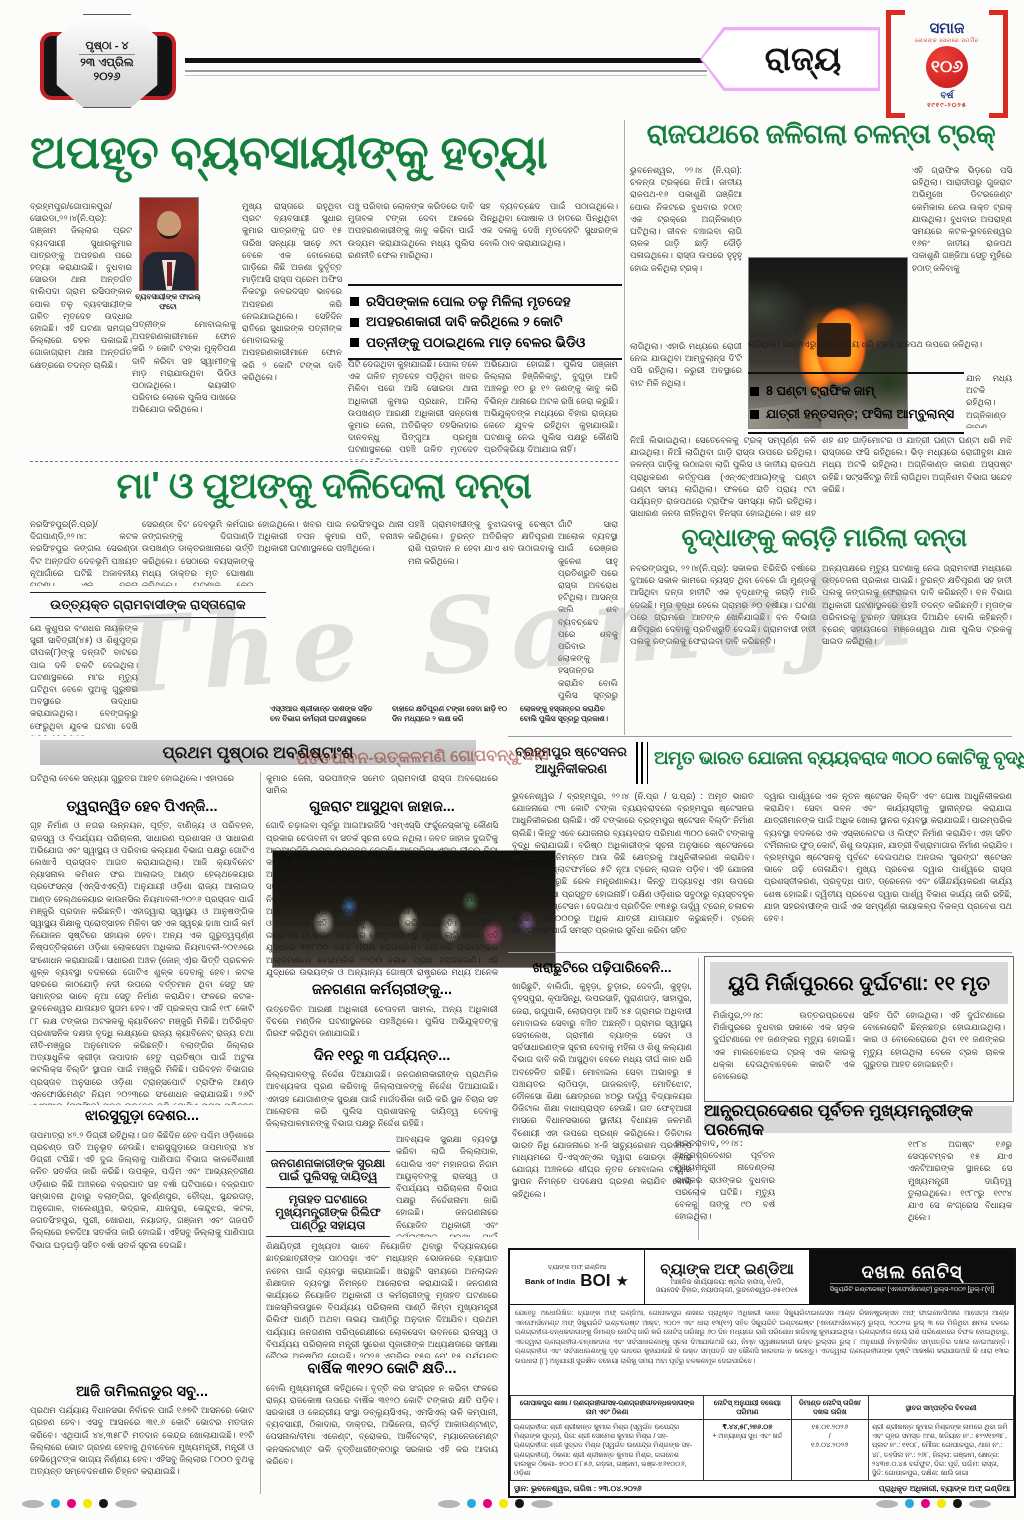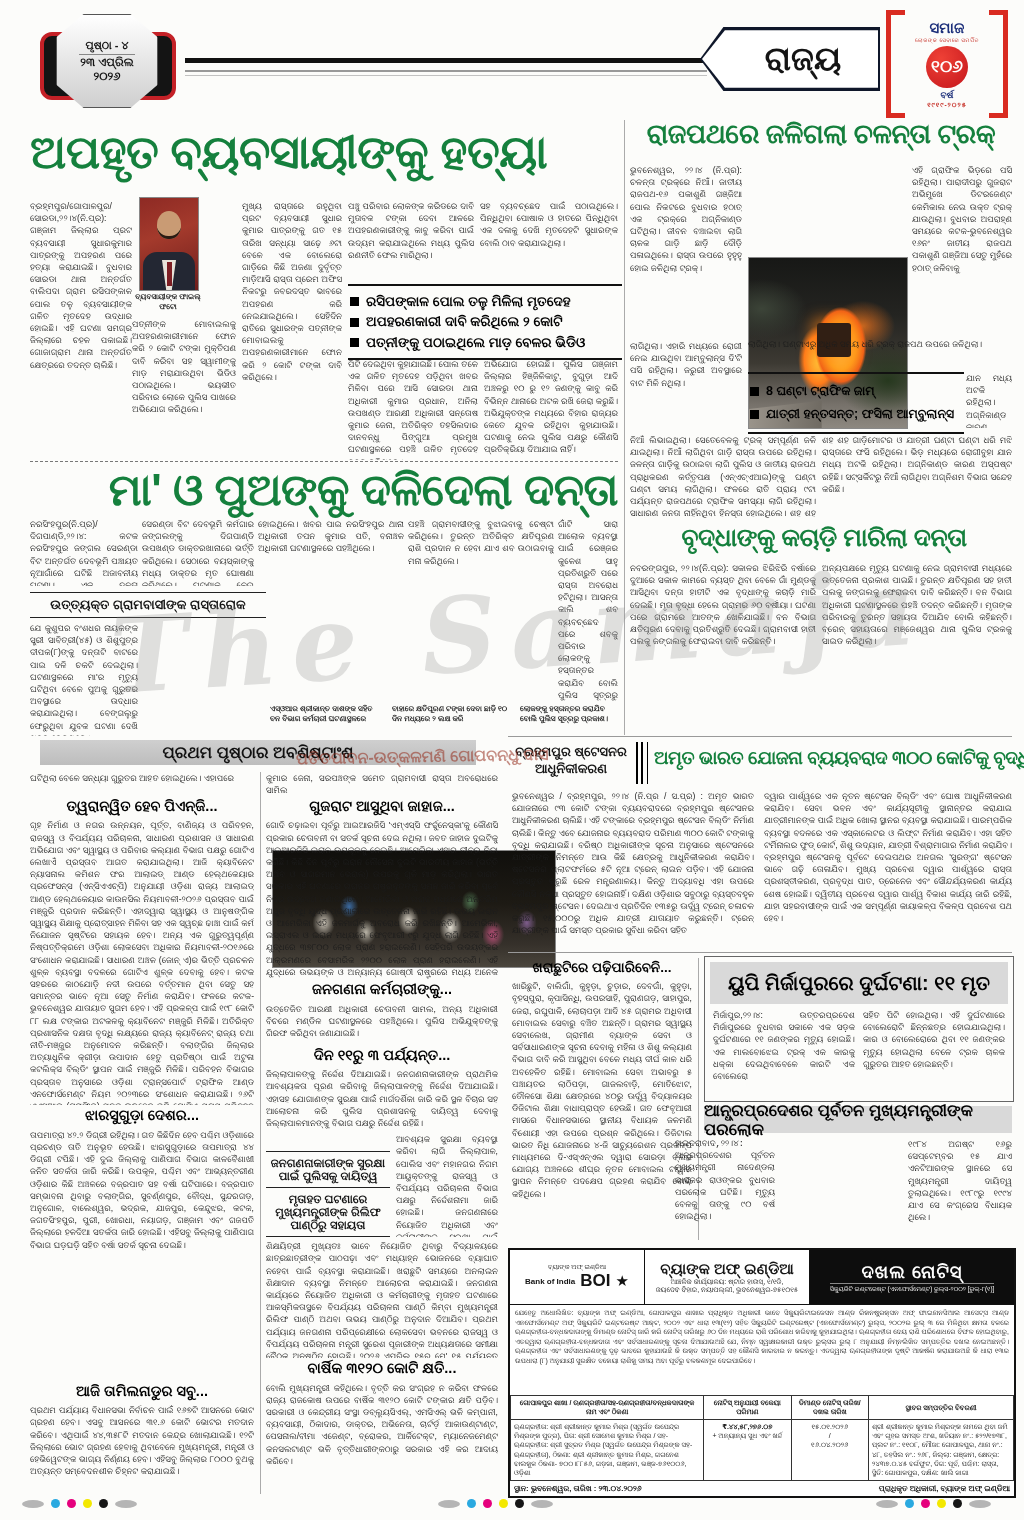--- a/index.html
+++ b/index.html
@@ -16,21 +16,21 @@
   .vrule{width:1px;background:#aaa;}
   .dashed{border-top:1.5px dashed #777;}
   
   .badge-back{position:absolute;left:0;top:18px;width:128px;height:60px;background:#141414;border:4px solid #c42127;border-radius:12px;}
   .badge-label{position:absolute;left:16px;top:0;width:100px;height:92px;background:linear-gradient(180deg,#ffffff 0%,#e4e4e4 55%,#cfcfcf 100%);
      border:1.5px solid #555;clip-path:polygon(27% 0,73% 0,100% 25%,100% 75%,73% 100%,27% 100%,0 75%,0 25%);
      display:flex;flex-direction:column;align-items:center;justify-content:center;gap:1px;}
   .badge-label .l1{font-size:11px;font-weight:700;border-bottom:1px solid #888;padding:0 6px 2px;}
   .badge-label .l2,.badge-label .l3{font-size:11.5px;font-weight:700;}
   
-  .banner-outer{position:absolute;background:#0f172a;clip-path:polygon(0 50%,13% 0,100% 0,100% 100%,13% 100%);}
+  .banner-outer{position:absolute;background:#f0abfc;clip-path:polygon(0 50%,13% 0,100% 0,100% 100%,13% 100%);}
   .banner-inner{position:absolute;inset:2px;background:#fff;clip-path:polygon(0 50%,13% 2%,100% 2%,100% 98%,13% 98%);
      display:flex;align-items:center;justify-content:center;}
   .banner-inner span{font-size:33px;font-weight:800;padding-left:26px;}
   
   .logo{display:flex;flex-direction:column;align-items:center;justify-content:center;}
   .brk{position:absolute;top:0;bottom:0;width:14px;}
   .brk-l{left:0;border-left:5px solid #d92b21;border-top:5px solid #d92b21;border-bottom:5px solid #d92b21;}
   .brk-r{right:0;border-right:5px solid #d92b21;border-top:5px solid #d92b21;border-bottom:5px solid #d92b21;}
   .logo .nm{font-size:15px;font-weight:800;color:#1c2f7a;}
   .logo .tg{font-size:5.5px;color:#c4261d;letter-spacing:.5px;}
@@ -194,21 +194,21 @@
   </div>
   <div class="ab txt" style="left:966px;top:372px;width:46px;height:56px;">ଯାନ ମଧ୍ୟ ଅଟକି ରହିଥିଲା। ଅଗ୍ନିକାଣ୍ଡ କାରଣ ଅସ୍ପଷ୍ଟ ରହିଛି। ସଟ୍‌ସର୍କିଟରୁ ନିଆଁ ଲାଗିଥିବା ଅନୁମାନ।</div>
   <div class="ab txt" style="left:630px;top:434px;width:186px;height:84px;">ନିଆଁ ଲିଭାଇଥିଲା। ସେତେବେଳକୁ ଟ୍ରକ୍ ସମ୍ପୂର୍ଣ୍ଣ ଜଳି ଯାଇଥିଲା। ନିଆଁ ଲାଗିଥିବା ଗାଡ଼ି ରାସ୍ତା ଉପରେ ରହିଥିଲା। ଜଳନ୍ତା ଗାଡ଼ିକୁ ଉଠାଇବା ଲାଗି ପୁଲିସ ଓ ଜାତୀୟ ରାଜପଥ ପ୍ରାଧିକରଣ କର୍ତ୍ତୃପକ୍ଷ (ଏନ୍‌ଏଚ୍‌ଏଆଇ)ଙ୍କୁ ଘଣ୍ଟା ଘଣ୍ଟା ସମୟ ଲାଗିଥିଲା। ଫଳରେ ରାତି ପ୍ରାୟ ୯ଟା ପର୍ଯ୍ୟନ୍ତ ରାଜପଥରେ ଟ୍ରାଫିକ ସମସ୍ୟା ଲାଗି ରହିଥିଲା। ସାଧାରଣ ଜନତା ନାହିଁନଥିବା ହିନସ୍ତା ହୋଇଥିଲେ। ଶହ ଶହ ଗାଡ଼ି</div>
   <div class="ab txt" style="left:822px;top:434px;width:190px;height:84px;">ଶହ ଶହ ଗାଡ଼ିମୋଟର ଓ ଯାତ୍ରୀ ଘଣ୍ଟା ଘଣ୍ଟା ଧରି ମଝି ରାସ୍ତାରେ ଫସି ରହିଥିଲେ। ଭିଡ଼ ମଧ୍ୟରେ ରୋଗୀବୁହା ଯାନ ମଧ୍ୟ ଅଟକି ରହିଥିଲା। ଅଗ୍ନିକାଣ୍ଡ କାରଣ ଅସ୍ପଷ୍ଟ ରହିଛି। ସଟ୍‌ସର୍କିଟରୁ ନିଆଁ ଲାଗିଥିବା ଅଗ୍ନିଶମ ବିଭାଗ ସନ୍ଦେହ କରିଛି।</div>
 
   <div class="ab hd-main" style="left:636px;top:524px;width:376px;font-size:25px;text-align:center;">ବୃଦ୍ଧାଙ୍କୁ କଚାଡ଼ି ମାରିଲା ଦନ୍ତା</div>
   <div class="ab txt" style="left:630px;top:562px;width:186px;height:170px;">ନବରଙ୍ଗପୁର, ୨୨।୪(ନି.ପ୍ର): ସକାଳର ଝିରିଝିରି ବର୍ଷାରେ ଦୁଆରେ ସକାଳ କାମରେ ବ୍ୟସ୍ତ ଥିବା ବେଳେ ଗାଁ ମୁଣ୍ଡକୁ ଆସିଥିବା ଦନ୍ତା ହାତୀଟି ଏକ ବୃଦ୍ଧାଙ୍କୁ କଚାଡ଼ି ମାରି ଦେଇଛି। ମୃତା ବୃଦ୍ଧା ହେଲେ ଗ୍ରାମର ୬୦ ବର୍ଷୀୟା। ଘଟଣା ପରେ ଗ୍ରାମରେ ଆତଙ୍କ ଖେଳିଯାଇଛି। ବନ ବିଭାଗ କ୍ଷତିପୂରଣ ଦେବାକୁ ପ୍ରତିଶ୍ରୁତି ଦେଇଛି। ଗ୍ରାମବାସୀ ହାତୀ ପଲକୁ ଜଙ୍ଗଲକୁ ଫେରାଇବା ଦାବି କରିଛନ୍ତି।</div>
   <div class="ab txt" style="left:822px;top:562px;width:190px;height:170px;">ଅନ୍ୟପକ୍ଷରେ ମୃତ୍ୟୁ ଘଟଣାକୁ ନେଇ ଗ୍ରାମବାସୀ ମଧ୍ୟରେ ଉତ୍ତେଜନା ପ୍ରକାଶ ପାଇଛି। ତୁରନ୍ତ କ୍ଷତିପୂରଣ ସହ ହାତୀ ପଲକୁ ଜଙ୍ଗଲକୁ ଫେରାଇବା ଦାବି କରିଛନ୍ତି। ବନ ବିଭାଗ ଅଧିକାରୀ ଘଟଣାସ୍ଥଳରେ ପହଞ୍ଚି ତଦନ୍ତ କରିଛନ୍ତି। ମୃତାଙ୍କ ପରିବାରକୁ ତୁରନ୍ତ ସହାୟତା ଦିଆଯିବ ବୋଲି କହିଛନ୍ତି। ବ୍ରେନ୍ ସହାୟତାରେ ମଞ୍ଜେଶ୍ୱର ଥାନା ପୁଲିସ ଟ୍ରକକୁ ସାଇଡ କରିଥିଲା।</div>
 
   <div class="ab dashed" style="left:30px;top:461px;width:588px;height:0;"></div>
-  <div class="ab hd-main" style="left:30px;top:467px;width:588px;font-size:44px;text-align:right;">ମା' ଓ ପୁଅଙ୍କୁ ଦଳିଦେଲା ଦନ୍ତା</div>
+  <div class="ab hd-main" style="left:30px;top:467px;width:588px;font-size:36px;text-align:center;">ମା' ଓ ପୁଅଙ୍କୁ ଦଳିଦେଲା ଦନ୍ତା</div>
 
   <div class="ab txt" style="left:30px;top:518px;width:108px;height:68px;">ନରସିଂହପୁର(ନି.ପ୍ର)/ଦିଗପାଣ୍ଡି,୨୨।୪: କଟକ ନରସିଂହପୁର ଜଙ୍ଗଲ ସେରଣ୍ଡା ବିଟ ଅନ୍ତର୍ଗତ ଦେବଭୂମି ପଞ୍ଚାୟତ ନୂଆଗାଁରେ ଘଟିଛି ଅଜାବନୀୟ ଘଟଣା। ଏକ ଦନ୍ତା ଆକ୍ରମଣରେ ମା' ଓ ପୁଅଙ୍କ ମୃତ୍ୟୁ ଘଟିଛି। ପ୍ରକାଶ</div>
   <div class="ab txt" style="left:142px;top:518px;width:112px;height:68px;">ସେରଣ୍ଡା ବିଟ ଦେବଭୂମି କର୍ମଗାର ଜଙ୍ଗଲଙ୍କୁ ଦିଗପାଣ୍ଡି ଉପଖଣ୍ଡ ଡାକ୍ତରଖାନାରେ ଭର୍ତ୍ତି କରିଥିଲେ। ସେଠାରେ ବୟସ୍କାଙ୍କୁ ମଧ୍ୟ ଡାକ୍ତର ମୃତ ଘୋଷଣା କରିଥିଲେ। ଘଟଣାକୁ ନେଇ ନୂଆଗାଁରେ ଚାପା ଉତ୍ତେଜନା ଦେଖା</div>
   <div class="ab txt" style="left:258px;top:518px;width:146px;height:60px;">ହୋଇଥିଲେ। ଖବର ପାଇ ନରସିଂହପୁର ଥାନା ଅଧିକାରୀ ତପନ କୁମାର ପତି, ବନାଞ୍ଚଳ ଅଧିକାରୀ ଘଟଣାସ୍ଥଳରେ ପହଞ୍ଚିଥିଲେ।</div>
   <div class="ab txt" style="left:408px;top:518px;width:146px;height:60px;">ପହଞ୍ଚି ଗ୍ରାମବାସୀଙ୍କୁ ବୁଝାଇବାକୁ ଚେଷ୍ଟା କରିଥିଲେ। ତୁରନ୍ତ ଅତିରିକ୍ତ କ୍ଷତିପୂରଣ ରାଶି ପ୍ରଦାନ ନ ହେବା ଯାଏ ଶବ ଉଠାଇବାକୁ ମନା କରିଥିଲେ।</div>
   <div class="ab txt" style="left:558px;top:518px;width:60px;height:186px;">ଗାଁଟି ସାରା ଆଲୋକ ବ୍ୟବସ୍ଥା ପାଇଁ ରେଞ୍ଜର କୁଳେଶ ସାହୁ ପ୍ରତିଶ୍ରୁତି ପରେ ରାସ୍ତା ଅବରୋଧ ହଟିଥିଲା। ଆସନ୍ତା କାଲି ଶବ ବ୍ୟବଚ୍ଛେଦ ପରେ ଶବକୁ ପରିବାର ଲୋକଙ୍କୁ ହସ୍ତାନ୍ତର କରାଯିବ ବୋଲି ପୁଲିସ ସୂତ୍ରରୁ ପ୍ରକାଶ।</div>
 
   <div class="ab subhd" style="left:30px;top:592px;width:236px;height:24px;font-size:13px;">ଉତ୍ତ୍ୟକ୍ତ ଗ୍ରାମବାସୀଙ୍କ ରାସ୍ତାରୋକ</div>
   <div class="ab txt" style="left:30px;top:622px;width:108px;height:114px;">ଯେ କୁଶୁପର ବଂଶଧର ନାୟକଙ୍କ ସ୍ତ୍ରୀ ସାବିତ୍ରୀ(୪୫) ଓ ଶିଶୁପୁତ୍ର ଦୀପକ(୮)ଙ୍କୁ ଦନ୍ତାଟି ବାଟରେ ପାଇ ଦଳି ଚକଟି ଦେଇଥିଲା। ଘଟଣାସ୍ଥଳରେ ମା'ର ମୃତ୍ୟୁ ଘଟିଥିବା ବେଳେ ପୁଅକୁ ଗୁରୁତର ଅବସ୍ଥାରେ ଉଦ୍ଧାର କରାଯାଇଥିଲା। ବେଙ୍ଗଲୁରୁ ଫେରୁଥିବା ଯୁବକ ଘଟଣା ଦେଖି ଖବର ଦେଇଥିଲେ।</div>
 

